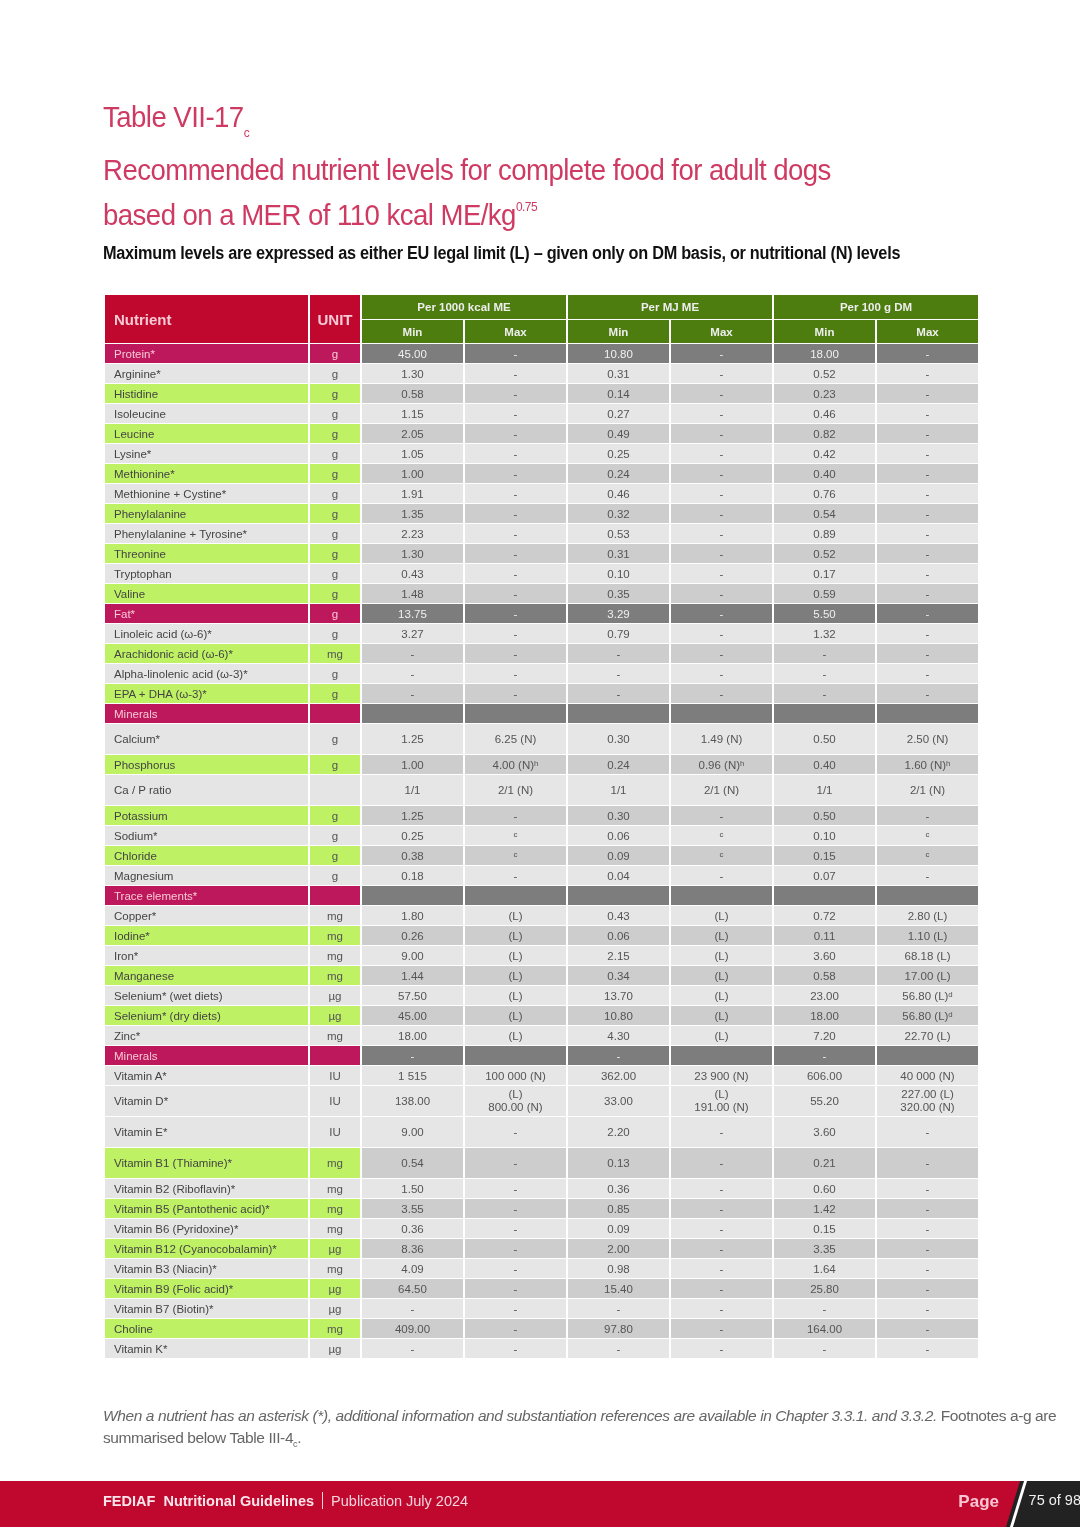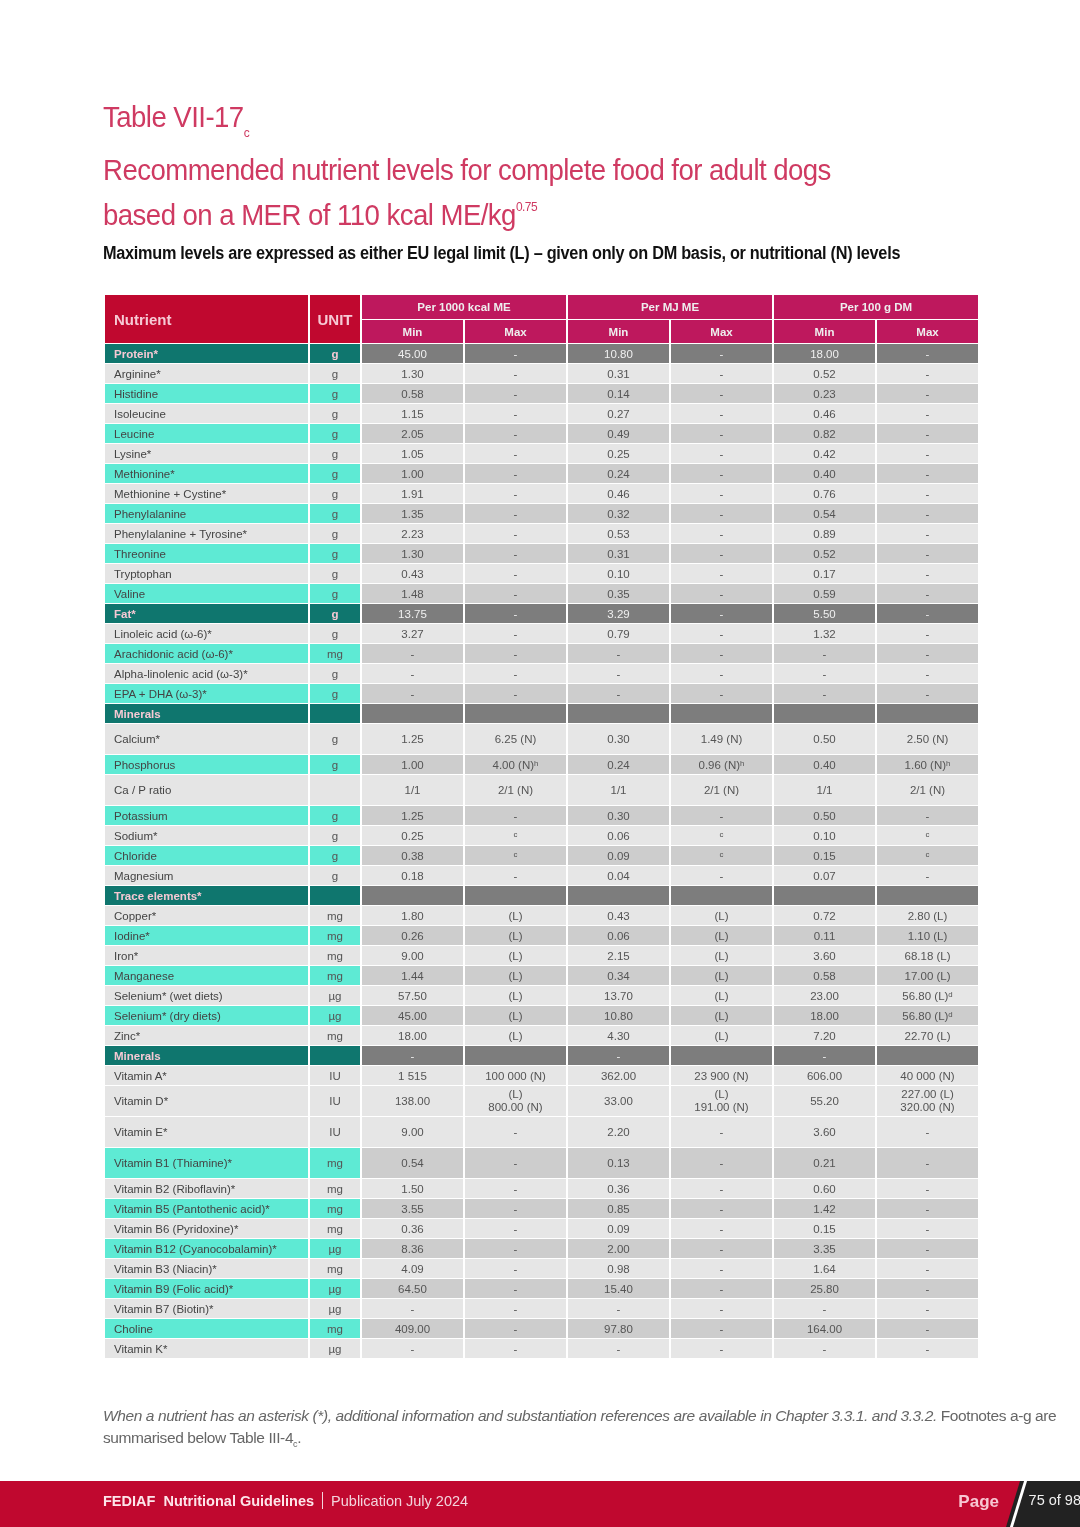--- a/index.html
+++ b/index.html
@@ -6,33 +6,33 @@
   body { width:1080px; height:1527px; background:#ffffff; position:relative; overflow:hidden;
          font-family:"Liberation Sans", sans-serif; color:#333; }
   .title-block { position:absolute; left:103px; top:98px; color:#c8325a; }
   .title-line { font-family:"Liberation Sans Narrow","Liberation Sans", sans-serif; font-size:30px; line-height:37px; letter-spacing:-0.6px; color:#cf3a62; white-space:nowrap; transform:scaleX(0.92); transform-origin:left; }
   .title-line sub { font-size:13px; vertical-align:-10px; }
   .title-line sup { font-size:13px; vertical-align:14px; }
   .subtitle { position:absolute; left:103px; top:243px; font-size:17.5px; font-weight:bold; color:#111; white-space:nowrap; letter-spacing:-0.3px; transform:scaleX(0.93); transform-origin:left; }
   table.nt { position:absolute; left:103px; top:294px; width:874px; border-collapse:separate; border-spacing:2px 1.5px; table-layout:fixed; font-size:11.5px; }
   table.nt td, table.nt th { padding:0; height:19px; vertical-align:middle; }
   .h-red { background:#c0082f; color:#f6c9d4; font-weight:bold; font-size:15px; }
-  .h-grey { background:#be185d; color:#eeeeee; font-weight:bold; text-align:center; font-size:11.5px; }
+  .h-grey { background:#4d7c0f; color:#eeeeee; font-weight:bold; text-align:center; font-size:11.5px; }
   th.nut { text-align:left; padding-left:9px !important; }
   th.unit { text-align:center; }
   tr.hdr1 th { height:24px; }
   tr.hdr2 th { height:23px; }
   td.name { text-align:left; padding-left:9px !important; white-space:nowrap; color:#444; }
   td.unit { text-align:center; color:#555; }
   td.v { text-align:center; color:#555; white-space:nowrap; }
   tr.odd td.name, tr.odd td.unit { background:#e5e5e5; }
-  tr.even td.name, tr.even td.unit { background:#5eead4; }
+  tr.even td.name, tr.even td.unit { background:#bef264; }
   tr.odd td.v { background:#e6e6e6; }
   tr.even td.v { background:#cdcdcd; }
-  tr.sec td.name, tr.sec td.unit { background:#0f766e; color:#f6c9d4; font-weight:bold; }
+  tr.sec td.name, tr.sec td.unit { background:#be185d; color:#f6c9d4; font-weight:normal; }
   tr.sec td.v { background:#7d7d7d; color:#f0f0f0; }
   tr.tall td { height:30px; }
   .note { position:absolute; left:103px; top:1405px; font-size:15.5px; line-height:22px; color:#666; letter-spacing:-0.4px; }
   .note .it { font-style:italic; }
   .note sub { font-size:9px; vertical-align:-4px; }
   .footer { position:absolute; left:0; top:1481px; width:1080px; height:46px; background:#c0082f;padding-left:22px; }
   .footer-left { position:absolute; left:103px; top:11px; color:#f3d4dc; font-size:14.5px; white-space:nowrap; }
   .footer-left b { color:#fde5ea; }
   .footer-sep { display:inline-block; width:1px; height:17px; background:#f3d4dc; vertical-align:-3px; margin:0 8px; }
   .page-dark { position:absolute; right:0; top:0; width:96px; height:46px; background:#222222; clip-path:polygon(14px 0, 100% 0, 100% 100%, 0 100%); }

